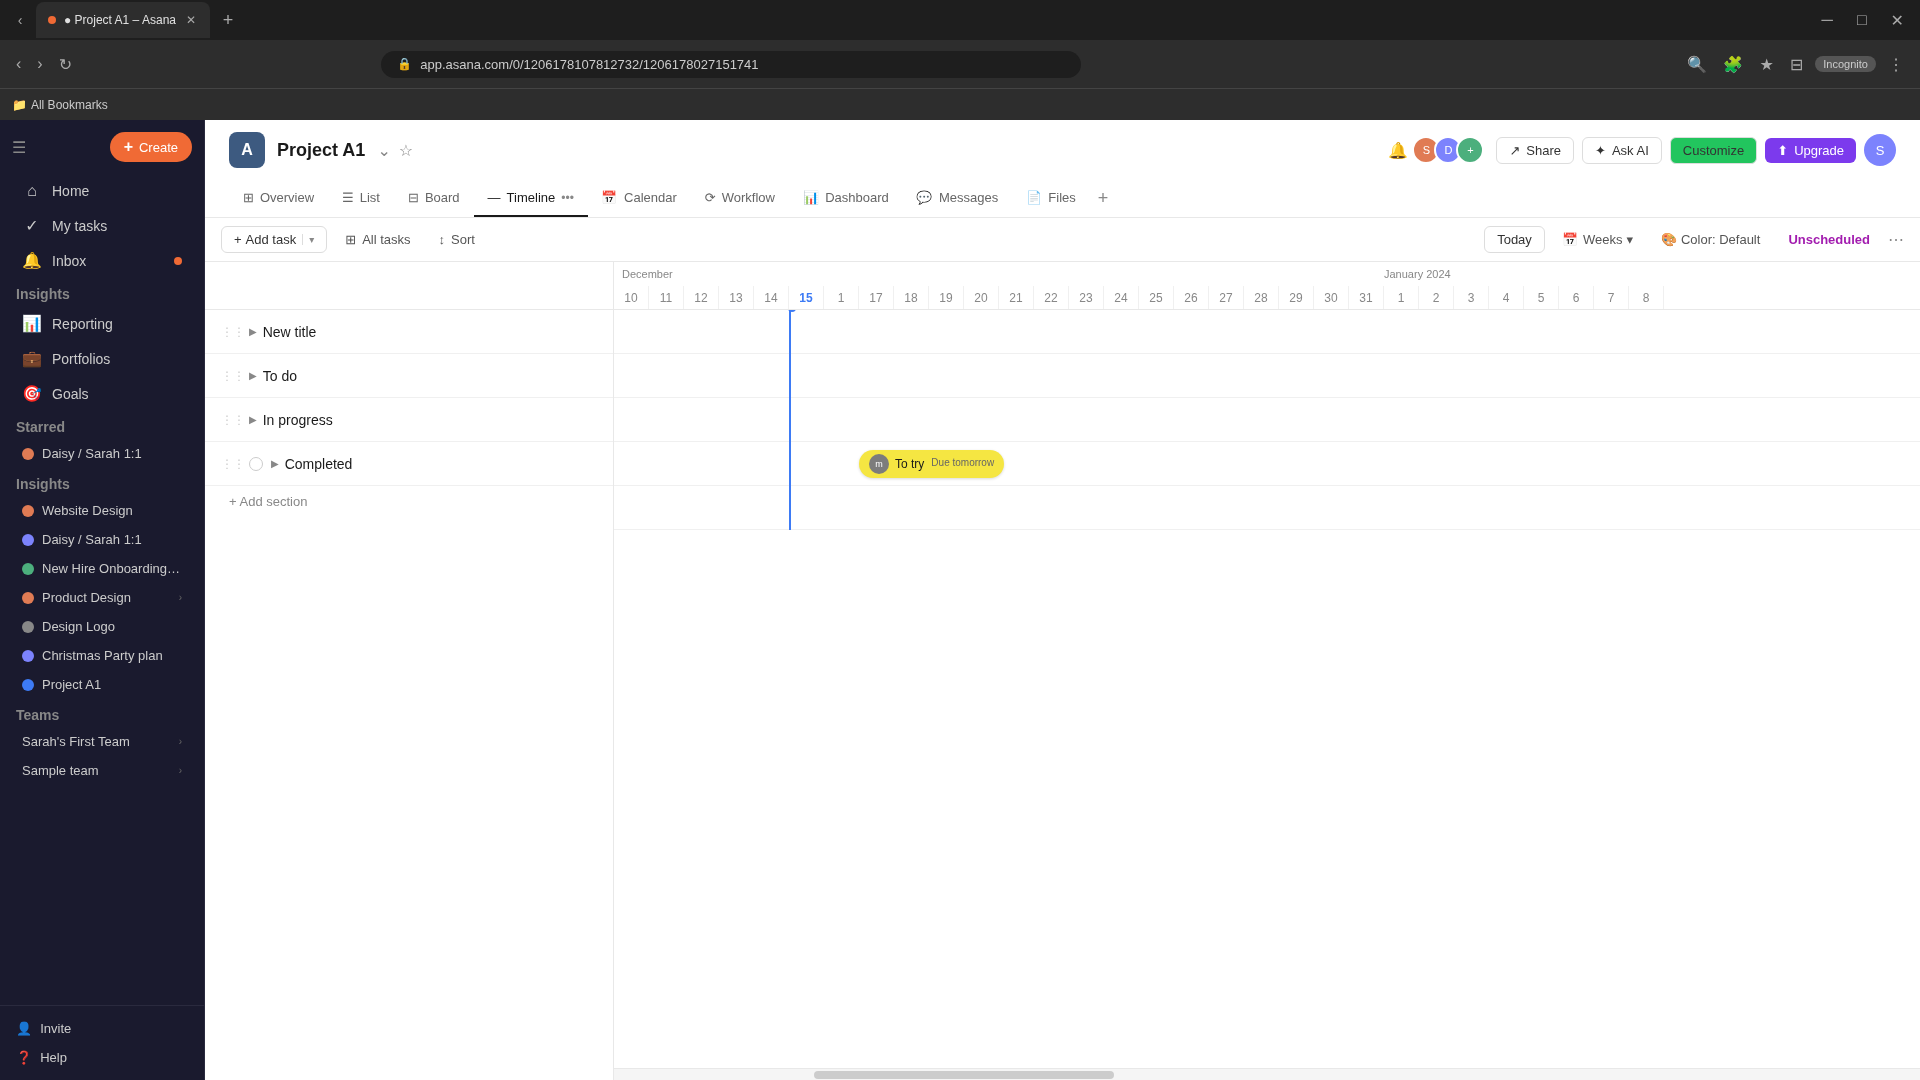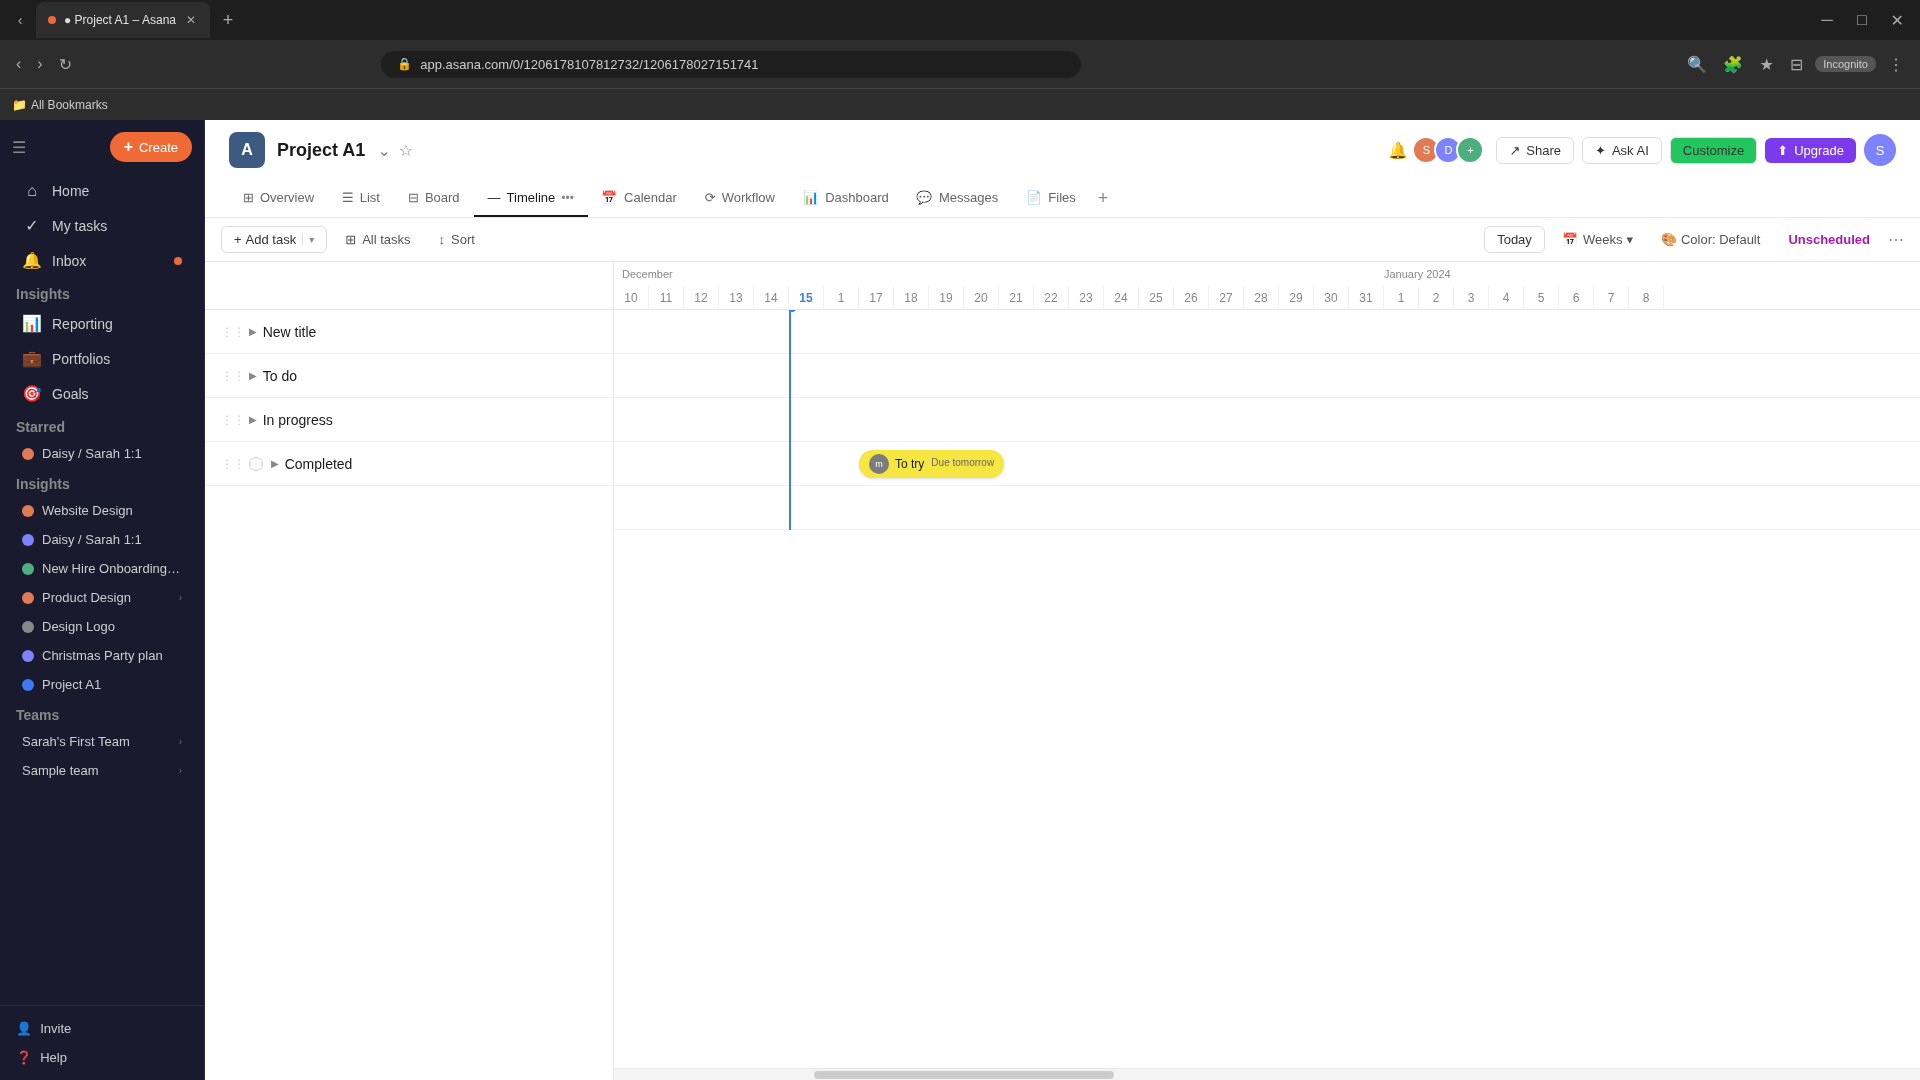--- a/index.html
+++ b/index.html
@@ -400,20 +400,23 @@
           <span class="section-grip">⋮⋮</span>
           <span class="section-expand">▶</span>
           <span class="section-name">In progress</span>
         </div>
         <div class="section-row">
           <span class="section-grip">⋮⋮</span>
           <span class="section-checkbox"></span>
           <span class="section-expand">▶</span>
           <span class="section-name">Completed</span>
         </div>
+        <div class="add-section-row">
+          <span>+ Add section</span>
+        </div>
       </div>
 
       <div class="timeline-grid" style="position:relative;">
 
         <div class="timeline-dates" style="position:relative;height:48px;display:flex;background:#fff;border-bottom:1px solid #e8e8e8;">
           <span class="date-month" style="left:8px;top:6px;font-size:11px;color:#888;position:absolute;">December</span>
           <div style="display:flex;margin-top:24px;">
             <div class="date-col">
                 <span class="date-num">10</span>
               </div>

